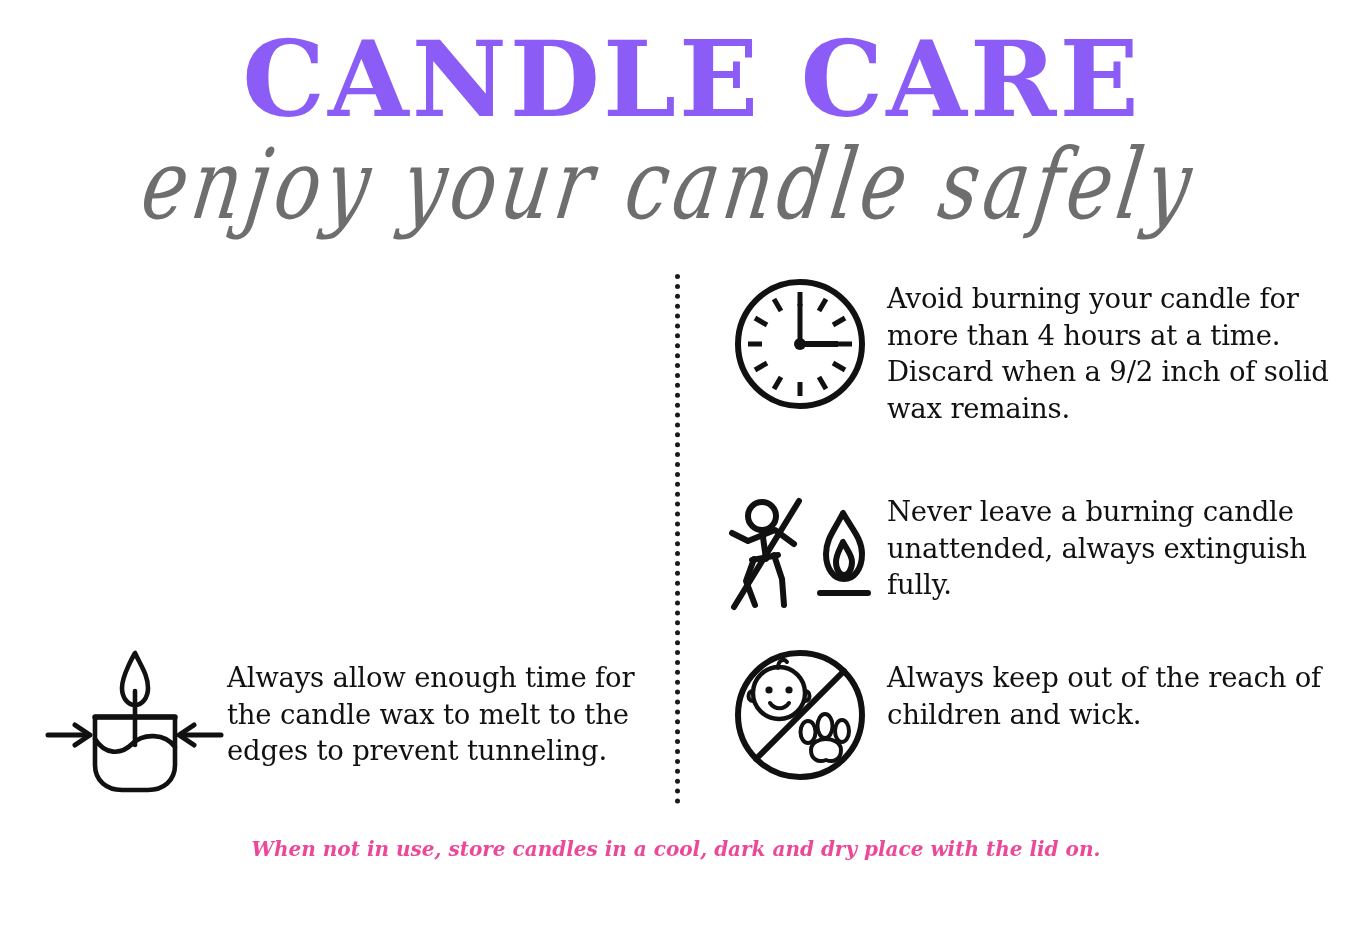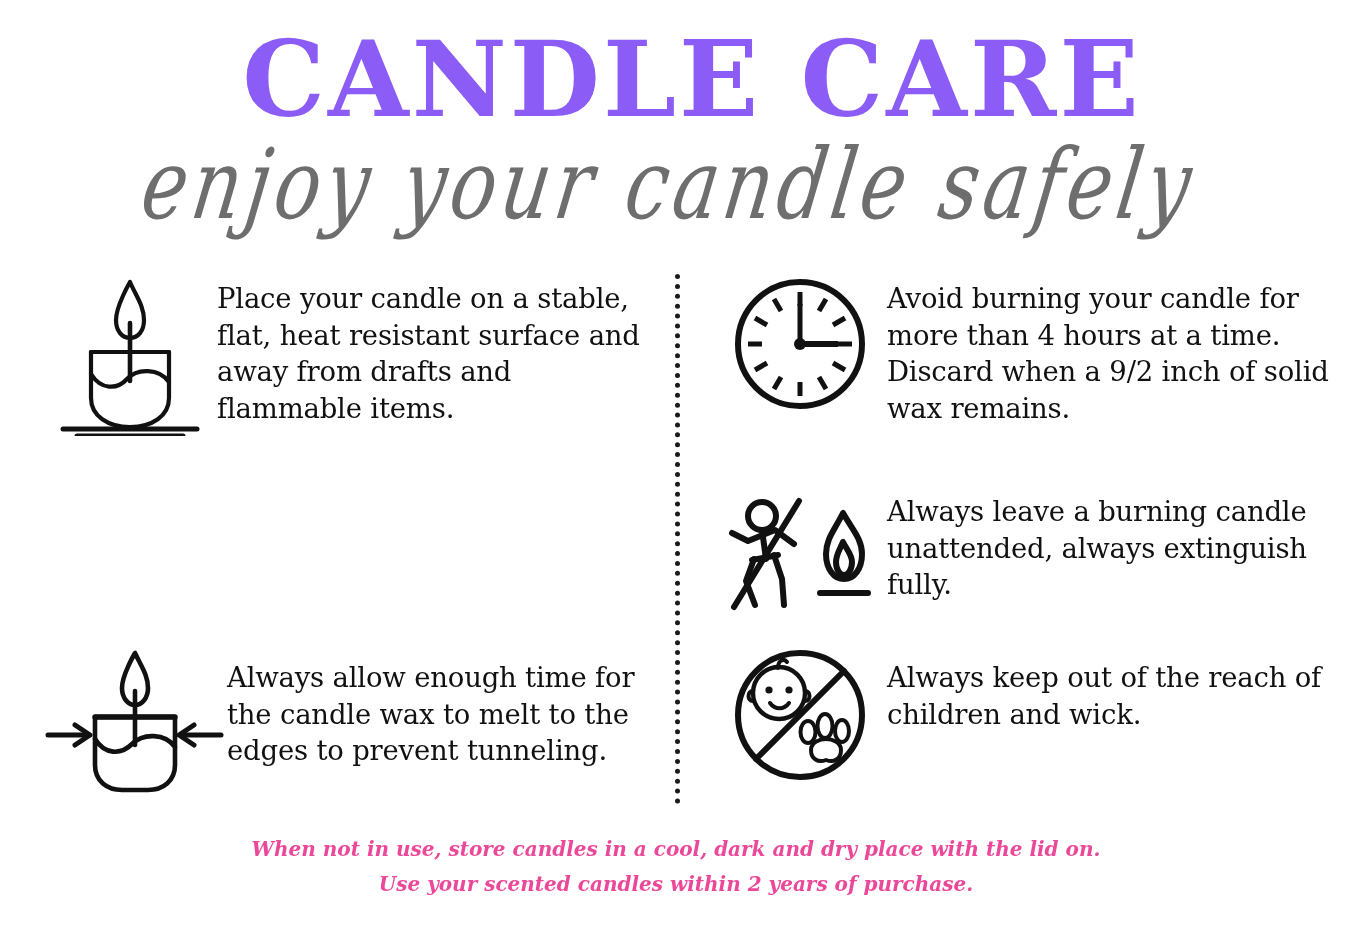--- a/index.html
+++ b/index.html
@@ -155,41 +155,20 @@
       <span id="subtitle">enjoy your candle safely</span>
     </div>
   </div>
 
   <div id="divider"></div>
 
   <div id="tips">
 
     <div class="column" id="col-left">
 
-      <div class="tip tip-0">
-        <div class="icon-cell">
-          <svg width="150" height="160" viewBox="0 0 150 160" fill="none" stroke="#111111" stroke-width="4.2" stroke-linecap="round" stroke-linejoin="round">
-
-            <path d="M75 6 C 75 6, 61 30, 61 44 C 61 55, 67 62, 75 62 C 83 62, 89 55, 89 44 C 89 30, 81 20, 75 6 Z"></path>
-
-            <path d="M75 47 L75 105" stroke-width="4.6"></path>
-
-            <path d="M36 76 L36 122 C 36 140, 53 151, 75 151 C 97 151, 114 140, 114 122 L114 76 Z"></path>
-
-            <path d="M36 76 L114 76"></path>
-
-            <path d="M36 98 C 46 114, 62 114, 72 103 C 82 92, 104 92, 114 106"></path>
-
-            <path d="M8 153 L142 153" stroke-width="5"></path>
-
-            <path d="M22 160 L128 160" stroke-width="5"></path>
-          </svg>
-        </div>
-        <div class="tip-text">Place your candle on a stable, flat, heat resistant surface and away from drafts and flammable items.</div>
-      </div>
 
 
       <div class="tip tip-2">
         <div class="icon-cell">
           <svg width="185" height="150" viewBox="0 0 185 150" fill="none" stroke="#111111" stroke-width="4.6" stroke-linecap="round" stroke-linejoin="round">
 
             <path d="M93 6 C 93 6, 80 28, 80 41 C 80 51, 86 58, 93 58 C 100 58, 106 51, 106 41 C 106 28, 99 19, 93 6 Z"></path>
 
             <path d="M93 44 L93 98"></path>
 
@@ -255,21 +234,21 @@
             <path d="M52 58 L60 82 L62 108"></path>
 
             <path d="M77 4 L12 110" stroke-width="6"></path>
 
             <path d="M121 16 C 112 34, 104 42, 104 57 C 104 72, 112 82, 122 82 C 132 82, 140 72, 140 57 C 140 42, 130 32, 121 16 Z"></path>
             <path d="M121 45 C 117 54, 114 58, 114 65 C 114 73, 118 78, 122 78 C 126 78, 130 73, 130 65 C 130 58, 125 53, 121 45 Z"></path>
 
             <path d="M98 96 L146 96" stroke-width="6"></path>
           </svg>
         </div>
-        <div class="tip-text">Always leave a burning candle unattended, always extinguish fully.</div>
+        <div class="tip-text">Never leave a burning candle unattended, always extinguish fully.</div>
       </div>
 
       <div class="tip tip-2">
         <div class="icon-cell">
           <svg width="136" height="136" viewBox="0 0 136 136" fill="none" stroke="#111111" stroke-width="5.5" stroke-linecap="round" stroke-linejoin="round">
             <circle cx="68" cy="68" r="62" stroke-width="6"></circle>
 
             <path d="M112 24 L24 112" stroke-width="6"></path>
 
             <circle cx="47" cy="46" r="26" stroke-width="4.4"></circle>
@@ -290,16 +269,15 @@
           </svg>
         </div>
         <div class="tip-text">Always keep out of the reach of children and wick.</div>
       </div>
 
     </div>
   </div>
 
   <div id="footer">
     <span class="fline">When not in use, store candles in a cool, dark and dry place with the lid on.</span>
-    <span class="fline">Use your scented candles within 2 years of purchase.</span>
   </div>
 
 </div>
 
 </body></html>

